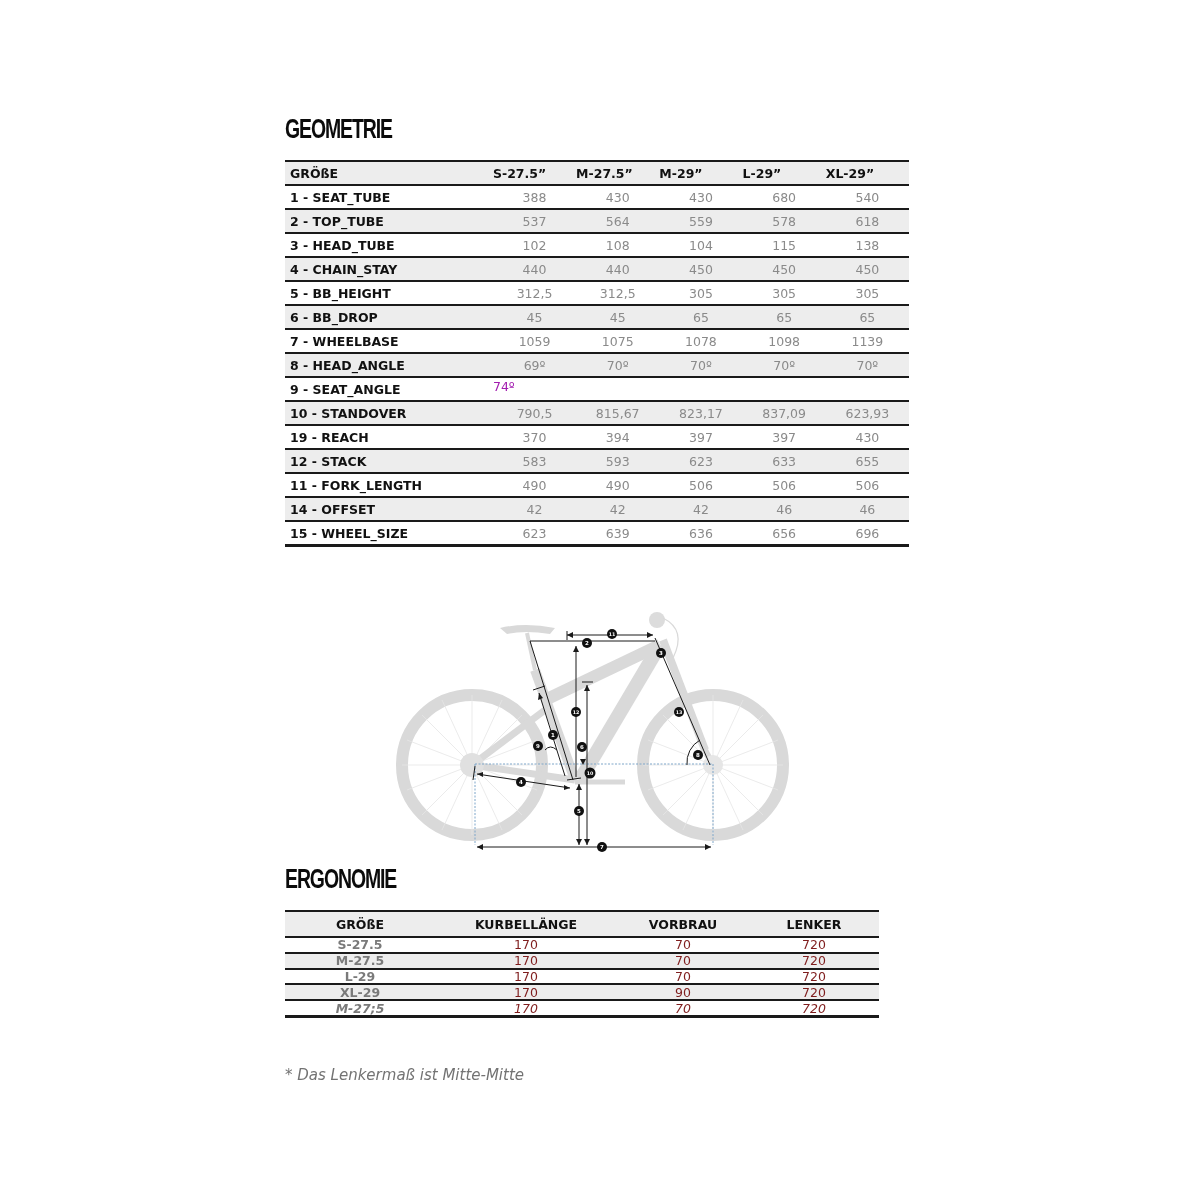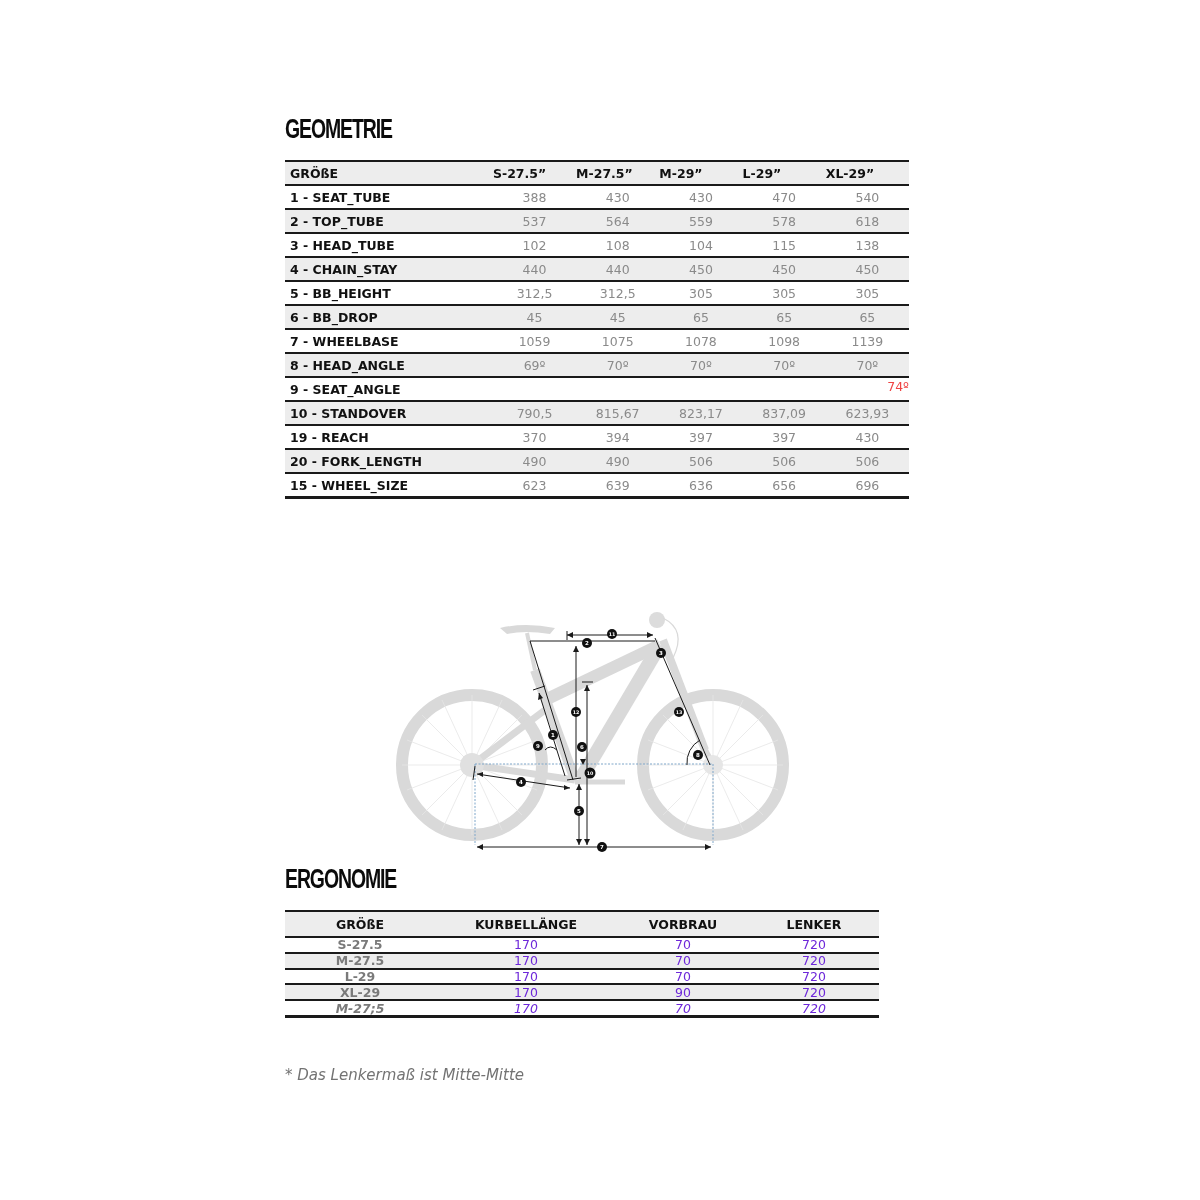--- a/index.html
+++ b/index.html
@@ -23,33 +23,33 @@
   .geo-table th, .geo-table td {
     height: 22px; padding: 0; border-bottom: 2px solid #1a1a1a; vertical-align: middle;
   }
   .geo-table thead tr { border-top: 2px solid #1a1a1a; }
   .geo-table th { background: #ededed; font-weight: 700; text-align: left; color: #111; }
   .geo-table th.label-col, .geo-table td.label-col { text-align: left; padding-left: 5px; width: 205px; font-weight: 700; color: #111; }
   .geo-table td.val { text-align: center; color: #8a8a8a; font-weight: 400; width: 84px; }
   .geo-table tbody tr:nth-child(even) td { background: #ededed; }
   .geo-table tbody tr:nth-child(odd) td { background: #ffffff; }
   .geo-table tbody tr:last-child td { border-bottom: 3px solid #1a1a1a; }
-  .geo-table td.merged { text-align: right; color: #ef4444; vertical-align: top; line-height: 18px; }
+  .geo-table td.merged { text-align: left; color: #a21caf; vertical-align: top; line-height: 18px; }
 
   
   #bike-diagram { position: absolute; left: 395px; top: 600px; width: 410px; height: 260px; }
 
   
   .ergo-table {
     position: absolute; left: 285px; top: 910px; width: 594px;
     border-collapse: collapse; font-size: 12.5px;
   }
   .ergo-table thead tr { border-top: 2px solid #1a1a1a; }
   .ergo-table th { background: #ededed; font-weight: 700; height: 24px; border-bottom: 2px solid #1a1a1a; text-align: center; padding: 0; }
-  .ergo-table td { height: 13.8px; line-height: 13px; padding: 0; text-align: center; color: #6d28d9; border-bottom: 2px solid #1a1a1a; }
+  .ergo-table td { height: 13.8px; line-height: 13px; padding: 0; text-align: center; color: #7f1d1d; border-bottom: 2px solid #1a1a1a; }
   .ergo-table td.size { font-weight: 700; color: #7a7a7a; }
   .ergo-table tbody tr:nth-child(even) td { background: #ededed; }
   .ergo-table tbody tr:last-child td { border-bottom: 3px solid #1a1a1a; font-style: italic; }
   .ergo-table .c1 { width: 150px; }
   .ergo-table .c2 { width: 182px; }
   .ergo-table .c3 { width: 132px; }
   .ergo-table .c4 { width: 130px; }
 
   #footnote { position: absolute; left: 285px; top: 1066px; margin: 0;
               font-style: italic; font-size: 15px; color: #737373; }
@@ -69,21 +69,21 @@
       <th>L-29”</th>
       <th>XL-29”</th>
     </tr>
   </thead>
   <tbody>
     <tr>
       <td class="label-col">1 - SEAT_TUBE</td>
       <td class="val">388</td>
       <td class="val">430</td>
       <td class="val">430</td>
-      <td class="val">470</td>
+      <td class="val">680</td>
       <td class="val">540</td>
     </tr>
     <tr>
       <td class="label-col">2 - TOP_TUBE</td>
       <td class="val">537</td>
       <td class="val">564</td>
       <td class="val">559</td>
       <td class="val">578</td>
       <td class="val">618</td>
     </tr>
@@ -149,26 +149,42 @@
     </tr>
     <tr>
       <td class="label-col">19 - REACH</td>
       <td class="val">370</td>
       <td class="val">394</td>
       <td class="val">397</td>
       <td class="val">397</td>
       <td class="val">430</td>
     </tr>
     <tr>
-      <td class="label-col">20 - FORK_LENGTH</td>
+      <td class="label-col">12 - STACK</td>
+      <td class="val">583</td>
+      <td class="val">593</td>
+      <td class="val">623</td>
+      <td class="val">633</td>
+      <td class="val">655</td>
+    </tr>
+    <tr>
+      <td class="label-col">11 - FORK_LENGTH</td>
       <td class="val">490</td>
       <td class="val">490</td>
       <td class="val">506</td>
       <td class="val">506</td>
       <td class="val">506</td>
+    </tr>
+    <tr>
+      <td class="label-col">14 - OFFSET</td>
+      <td class="val">42</td>
+      <td class="val">42</td>
+      <td class="val">42</td>
+      <td class="val">46</td>
+      <td class="val">46</td>
     </tr>
     <tr>
       <td class="label-col">15 - WHEEL_SIZE</td>
       <td class="val">623</td>
       <td class="val">639</td>
       <td class="val">636</td>
       <td class="val">656</td>
       <td class="val">696</td>
     </tr>
   </tbody>

